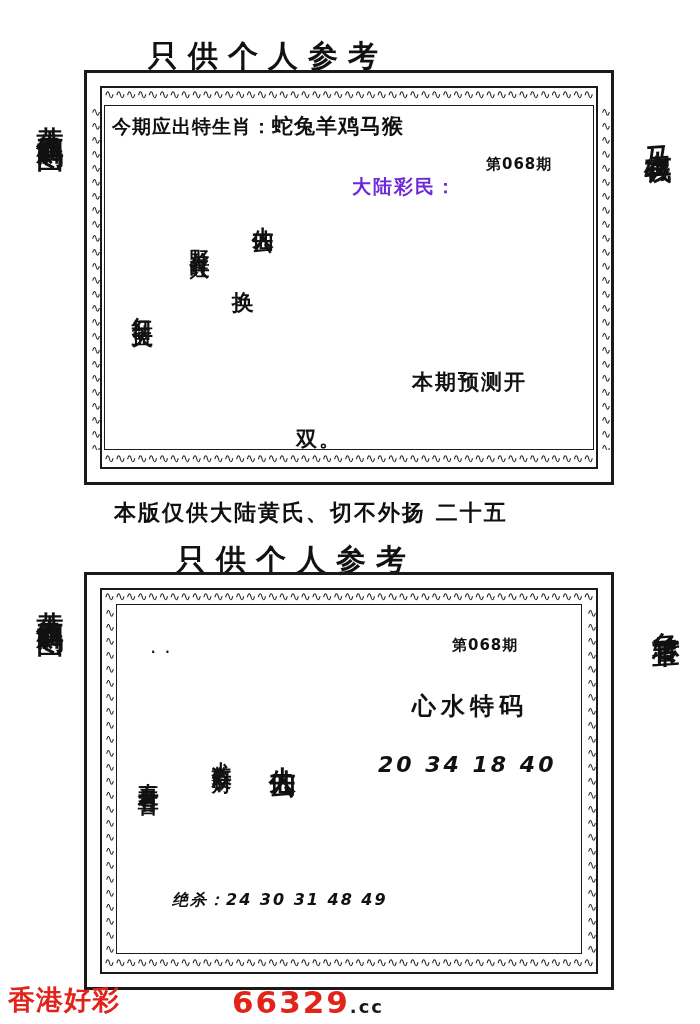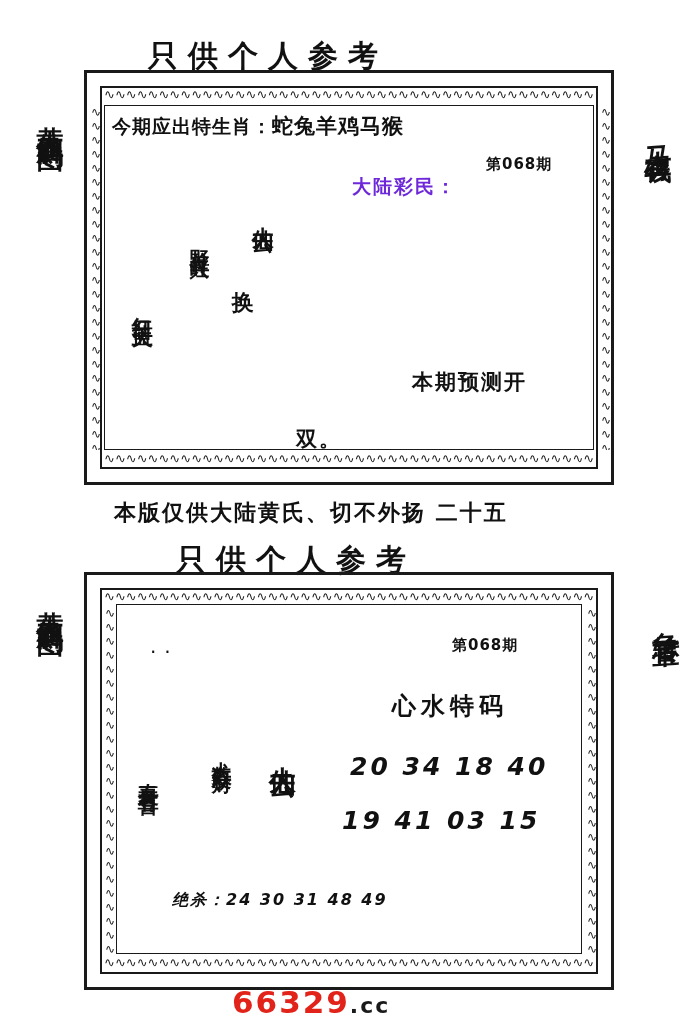--- a/index.html
+++ b/index.html
@@ -108,33 +108,35 @@
     position: absolute;
     font-size: 21px;
     font-weight: bold;
     line-height: 1.35;
     text-align: center;
     white-space: pre-line;
   }
 
   .numbers {
     position: absolute;
-    font-size: 25px;
+    font-size: 22px;
     font-weight: bold;
     letter-spacing: 3px;
     white-space: nowrap;
     font-style: italic;
+    margin-left: 28px;
   }
 
   .phrase {
     position: absolute;
     font-size: 24px;
     font-weight: bold;
     letter-spacing: 5px;
     white-space: nowrap;
+    margin-left: 20px;
   }
 
   .kill-line {
     position: absolute;
     font-size: 16px;
     font-weight: bold;
     letter-spacing: 2px;
     white-space: nowrap;
     font-style: italic;
   }
@@ -163,21 +165,21 @@
     left: 232px;
     bottom: 4px;
     font-size: 31px;
     font-weight: bold;
     color: #e2231a;
     letter-spacing: 2px;
     white-space: nowrap;
   }
   .wm-suffix {
     color: #1a1a1a;
-    font-size: 22px;
+    font-size: 18px;
   }
 
   .dots {
     position: absolute;
     font-size: 20px;
     letter-spacing: 8px;
     color: #111;
   }
 </style>
 </head>
@@ -239,30 +241,30 @@
 
 
   <div class="dots" style="left:150px; top:640px;">··</div>
 
   <div class="issue" style="left:452px; top:636px;">第068期</div>
 
   <div class="phrase" style="left:392px; top:690px;">心水特码</div>
 
   <div class="numbers" style="left:350px; top:752px;">20 34 18 40</div>
 
-  <div class="numbers" style="left:342px; top:806px;">19 41 03 15</div>
 
   <div class="kill-line" style="left:172px; top:890px;">
     <span>绝杀：</span><span>24 30 31 48 49</span>
   </div>
 
   <div class="big-col vert" style="left:134px; top:684px; height:180px; font-size:21px;">春夏有喜</div>
 
   <div class="big-col vert" style="left:208px; top:664px; height:180px; font-size:20px;">犬数发财</div>
 
   <div class="big-col vert" style="left:264px; top:676px; height:150px; font-size:27px;">大仙云</div>
 
 
+  <div class="wm-left">香港好彩</div>
   <div class="wm-mid">
     <span>66329</span><span class="wm-suffix">.cc</span>
   </div>
 
 </div>
 
 </body></html>

